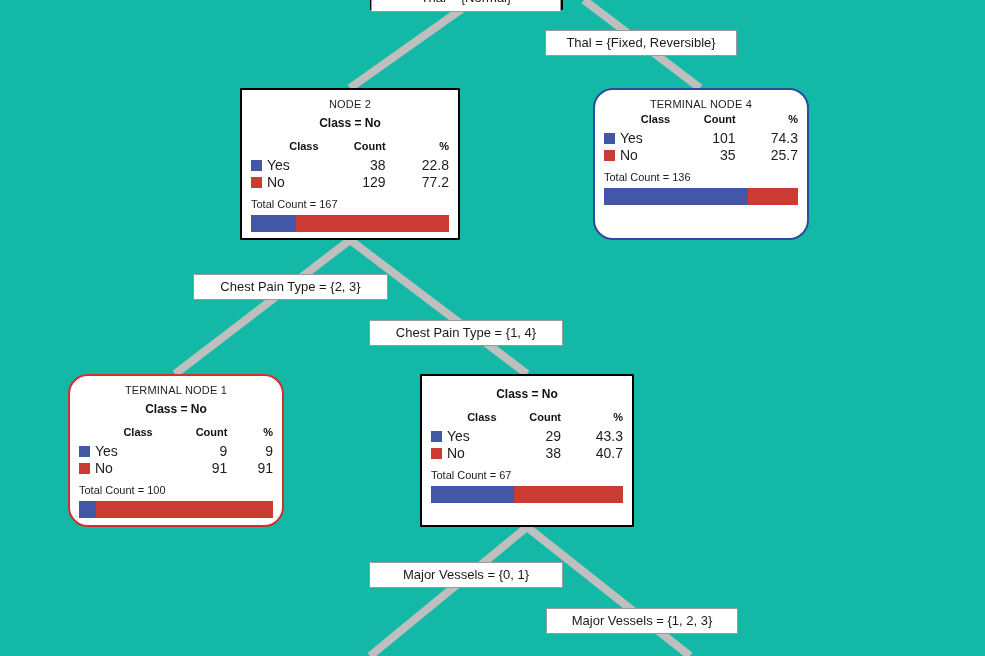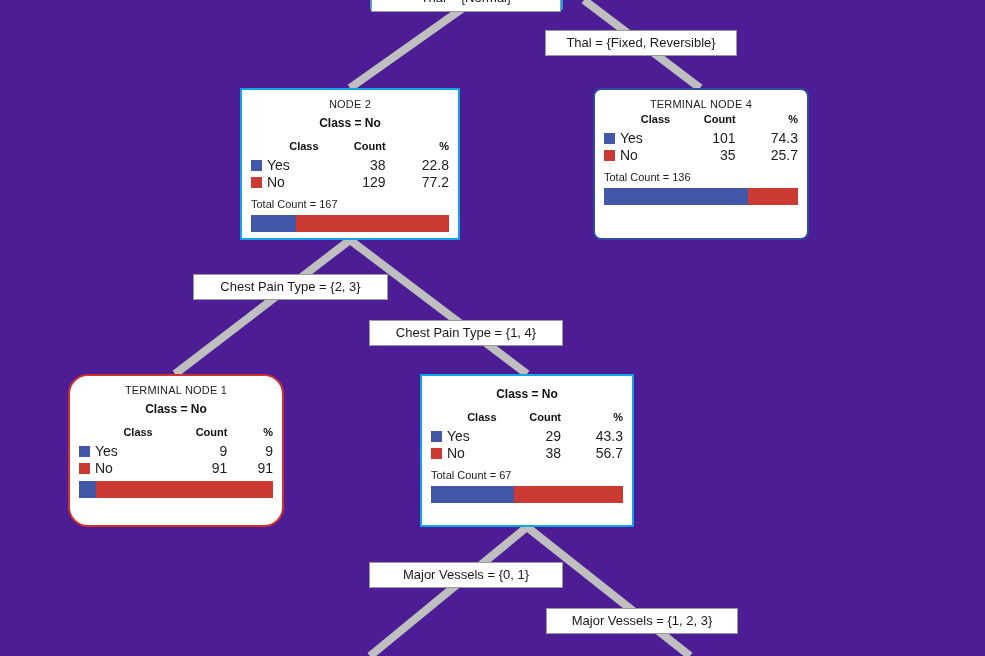--- a/index.html
+++ b/index.html
@@ -9,50 +9,50 @@
   }
   body {
     font-family: "Liberation Sans", sans-serif;
     -webkit-font-smoothing: antialiased;
   }
 
   #canvas {
     position: relative;
     width: 985px;
     height: 656px;
-    background: #4c1d95;
+    background: #14b8a6;
     overflow: hidden;
   }
 
   #edges {
     position: absolute;
     left: 0;
     top: 0;
     width: 985px;
     height: 656px;
   }
 
   
   .node {
     position: absolute;
     box-sizing: border-box;
     background: #ffffff;
     padding: 7px 9px 9px 9px;
   }
   .node.decision {
-    border: 2px solid #0ea5e9;
+    border: 2px solid #000000;
     border-radius: 1px;
   }
   .node.terminal-red {
     border: 2px solid #d22f2f;
     border-radius: 20px;
   }
   .node.terminal-blue {
     border: 2px solid #2f4a9e;
-    border-radius: 8px;
+    border-radius: 20px;
   }
 
   .node-title {
     text-align: center;
     font-size: 11px;
     color: #1d1d1d;
     letter-spacing: 0.2px;
     line-height: 15px;
   }
   .node-class {
@@ -258,20 +258,21 @@
           <td class="c-count">9</td>
           <td class="c-pct">9</td>
         </tr>
         <tr>
           <td class="c-label"><span class="swatch red"></span><span>No</span></td>
           <td class="c-count">91</td>
           <td class="c-pct">91</td>
         </tr>
       </tbody>
     </table>
+    <div class="total-line">Total Count = 100</div>
     <div class="stackbar">
       <div class="seg-blue" style="width:9%"></div>
       <div class="seg-red" style="width:91%"></div>
     </div>
   </div>
 
   <div class="node decision" style="left:420px; top:374px; width:214px; height:153px;">
     <div class="node-class">Class = No</div>
     <table class="node-table">
       <thead>
@@ -283,21 +284,21 @@
       </thead>
       <tbody>
         <tr>
           <td class="c-label"><span class="swatch blue"></span><span>Yes</span></td>
           <td class="c-count">29</td>
           <td class="c-pct">43.3</td>
         </tr>
         <tr>
           <td class="c-label"><span class="swatch red"></span><span>No</span></td>
           <td class="c-count">38</td>
-          <td class="c-pct">56.7</td>
+          <td class="c-pct">40.7</td>
         </tr>
       </tbody>
     </table>
     <div class="total-line">Total Count = 67</div>
     <div class="stackbar">
       <div class="seg-blue" style="width:43.3%"></div>
       <div class="seg-red" style="width:56.7%"></div>
     </div>
   </div>
 

